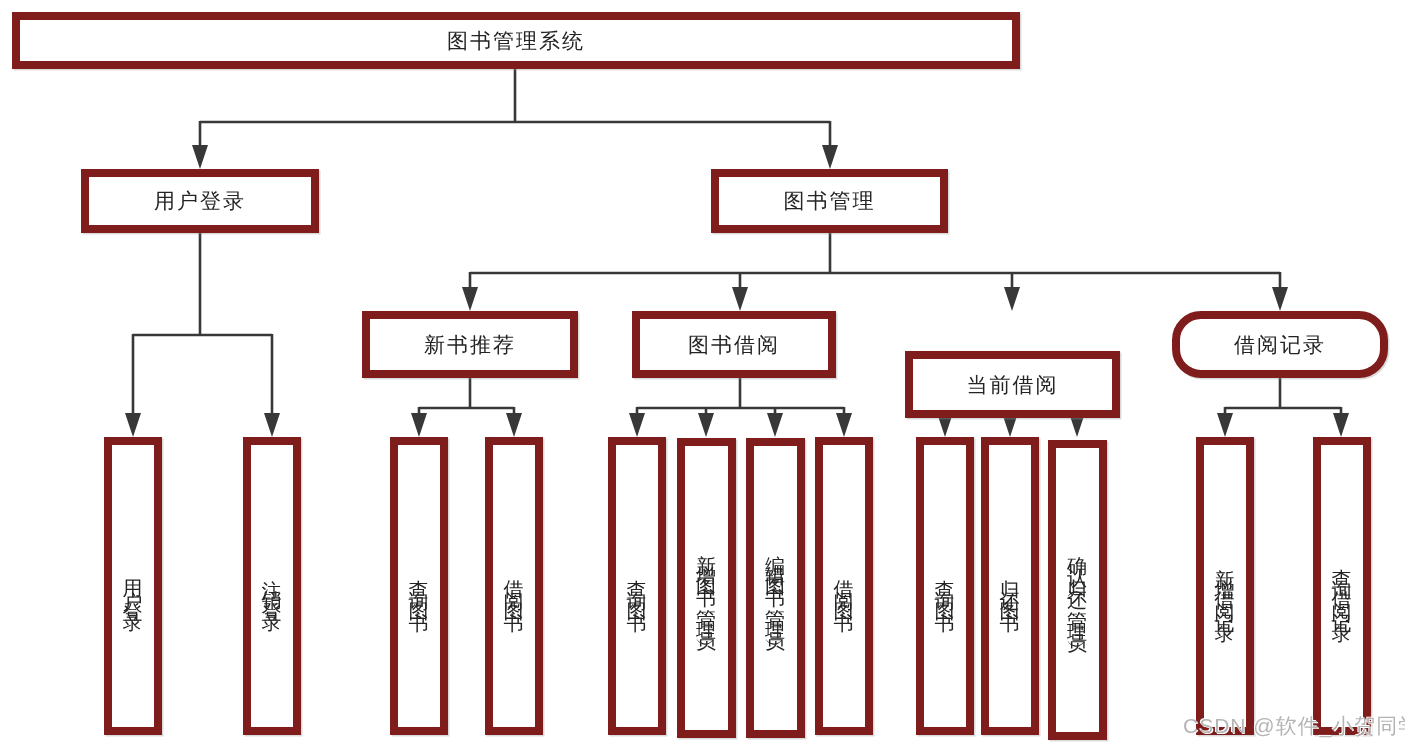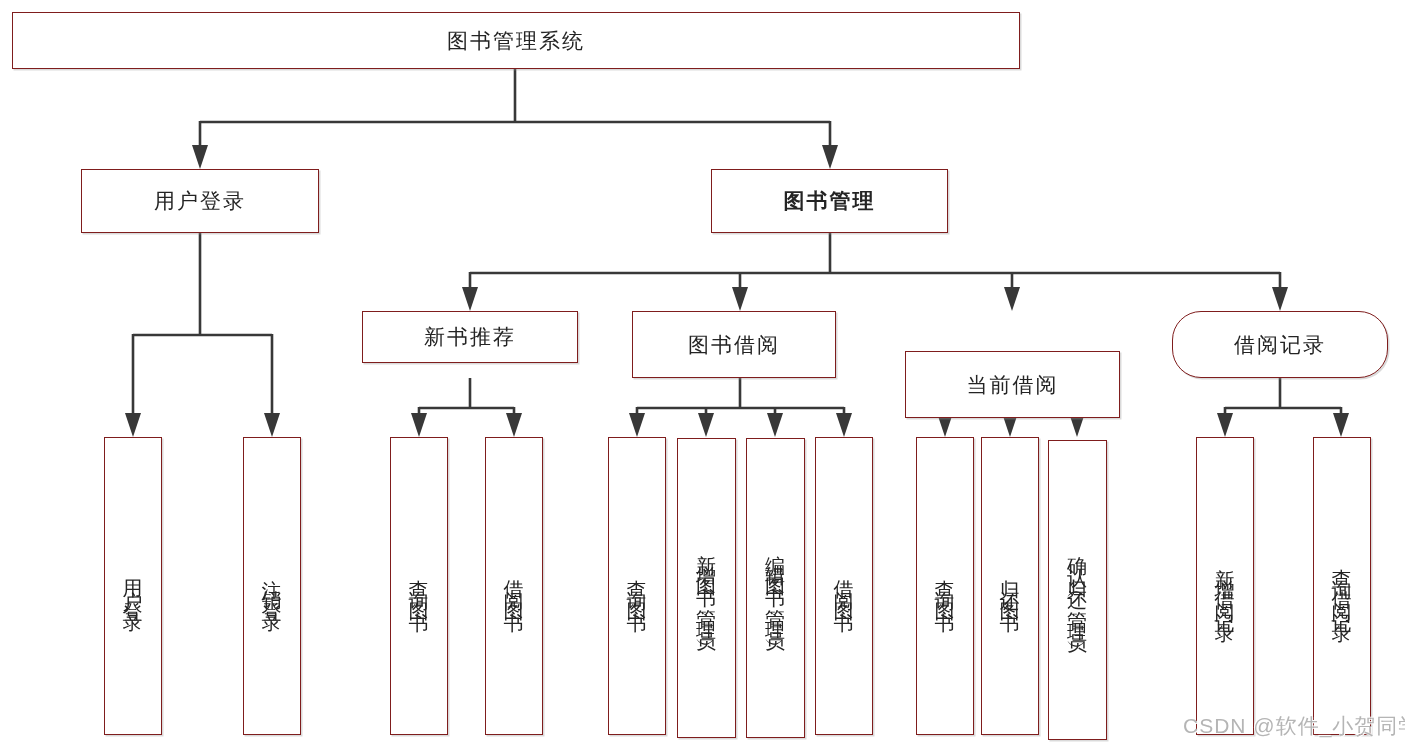--- a/index.html
+++ b/index.html
@@ -3,21 +3,21 @@
 <meta charset="utf-8">
 <style>
   html,body{margin:0;padding:0;}
   body{
     width:1405px;height:747px;position:relative;overflow:hidden;
     background:#ffffff;
     font-family:"Liberation Sans","DejaVu Sans",sans-serif;
   }
   .box{
     position:absolute;box-sizing:border-box;background:#ffffff;
-    border:1px solid #7f1d1d;
+    border:8px solid #7f1d1d;
     display:flex;align-items:center;justify-content:center;
     color:#242424;
     box-shadow:1.5px 1.5px 0 rgba(150,150,150,0.35);
     z-index:2;
   }
   .hbox{font-size:21px;letter-spacing:2px;white-space:nowrap;}
   .vbox span{
     writing-mode:vertical-rl;
     text-orientation:mixed;
     font-size:20px;
@@ -114,25 +114,25 @@
   </g>
 </svg>
 
 <div class="box hbox" style="left:12px;top:12px;width:1008px;height:57px;">
   <span>图书管理系统</span>
 </div>
 
 <div class="box hbox" style="left:81px;top:169px;width:238px;height:64px;">
   <span>用户登录</span>
 </div>
-<div class="box hbox" style="left:711px;top:169px;width:237px;height:64px;font-weight:bold;">
+<div class="box hbox" style="left:711px;top:169px;width:237px;height:64px;">
   <span>图书管理</span>
 </div>
 
-<div class="box hbox" style="left:362px;top:311px;width:216px;height:52px;">
+<div class="box hbox" style="left:362px;top:311px;width:216px;height:67px;">
   <span>新书推荐</span>
 </div>
 <div class="box hbox" style="left:632px;top:311px;width:204px;height:67px;">
   <span>图书借阅</span>
 </div>
 <div class="box hbox" style="left:905px;top:311px;width:215px;height:67px;margin-top:40px;">
   <span>当前借阅</span>
 </div>
 <div class="box hbox" style="left:1172px;top:311px;width:216px;height:67px;border-radius:29px;">
   <span>借阅记录</span>

